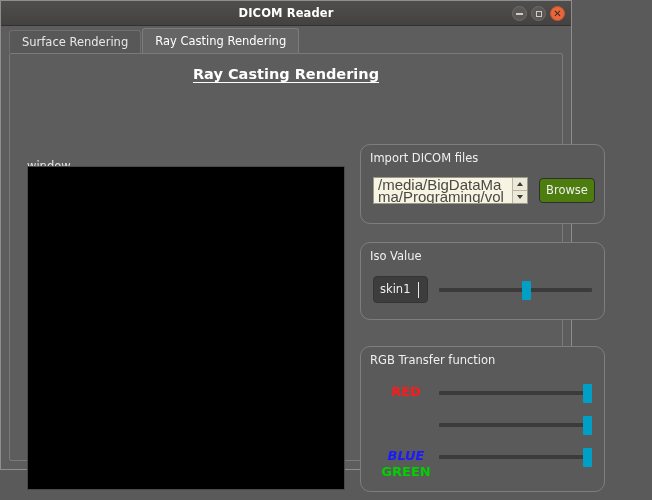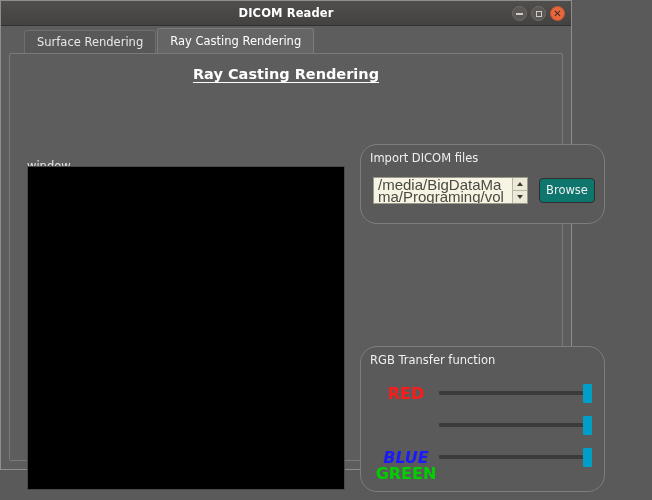--- a/index.html
+++ b/index.html
@@ -70,21 +70,20 @@
 
   
   .tabbar {
     height: 27px;
     background: #5d5d5d;
     display: flex;
     align-items: flex-end;
     padding-left: 8px;
     flex: none;
     position: relative;
-    margin-left: 15px;
   }
   .tab {
     height: 23px;
     padding: 0 12px;
     line-height: 22px;
     font-size: 11.5px;
     color: #e8e8e8;
     background: #585858;
     border: 1px solid #6f6f6f;
     border-bottom: none;
@@ -137,21 +136,21 @@
     width: 318px; height: 324px;
     background: #000000;
     border: 1px solid #4a4a4a;
   }
 
   
   .group {
     position: absolute;
     background: #5a5a5a;
     border: 1px solid #7e7e7e;
-    border-radius: 17px;
+    border-radius: 10px;
   }
   .group-title {
     position: absolute;
     left: 9px; top: 6px;
     color: #f0f0f0;
     font-size: 11.5px;
   }
 
   #grp-import { left: 350px; top: 90px; width: 245px; height: 80px; }
   #grp-iso    { left: 350px; top: 188px; width: 245px; height: 78px; }
@@ -198,21 +197,21 @@
     border-left: 3px solid transparent;
     border-right: 3px solid transparent;
   }
   .spin-btn.up .arrow { border-bottom: 4px solid #3b3b33; }
   .spin-btn.down .arrow { border-top: 4px solid #3b3b33; }
 
   .browse-btn {
     position: absolute;
     left: 178px; top: 33px;
     width: 56px; height: 25px;
-    background: #0f766e;
+    background: #4d7c0f;
     border: 1px solid #2e2e2e;
     border-radius: 4px;
     color: #f0f0f0;
     font-size: 11.5px;
     line-height: 23px;
     text-align: center;
     cursor: pointer;
   }
 
   
@@ -260,21 +259,21 @@
 
   #slider-iso { left: 78px; top: 38px; width: 153px; }
   #slider-iso .handle { left: 88px; }
 
   .rgb-row { position: absolute; left: 0; width: 100%; height: 22px; }
   .rgb-label {
     position: absolute;
     left: 14px; top: 2px;
     width: 62px;
     text-align: center;
-    font-size: 16px;
+    font-size: 13px;
     font-weight: bold;
   }
   .rgb-slider { left: 78px; top: 2px; width: 153px; }
   .rgb-slider .handle { left: 146px; }
 
   #row-red   { top: 35px; }
   #row-green { top: 67px; }
   #row-blue  { top: 99px; }
 </style>
 </head>
@@ -320,20 +319,33 @@
           </div>
           <div class="spin-btn down">
             <span class="arrow"></span>
           </div>
         </div>
       </div>
 
       <div class="browse-btn">Browse</div>
     </div>
 
+    <div class="group" id="grp-iso">
+      <div class="group-title">Iso Value</div>
+
+      <div class="iso-field">
+        <span>skin1</span>
+        <span class="caret"></span>
+      </div>
+
+      <div class="slider" id="slider-iso">
+        <div class="groove"></div>
+        <div class="handle" style="left: calc(57% - 4.5px);"></div>
+      </div>
+    </div>
 
     <div class="group" id="grp-rgb">
       <div class="group-title">RGB Transfer function</div>
 
       <div class="rgb-row" id="row-red">
         <div class="rgb-label" style="color: rgb(255, 26, 26);">RED</div>
         <div class="slider rgb-slider">
           <div class="groove"></div>
           <div class="handle" style="left: calc(100% - 9px);"></div>
         </div>

